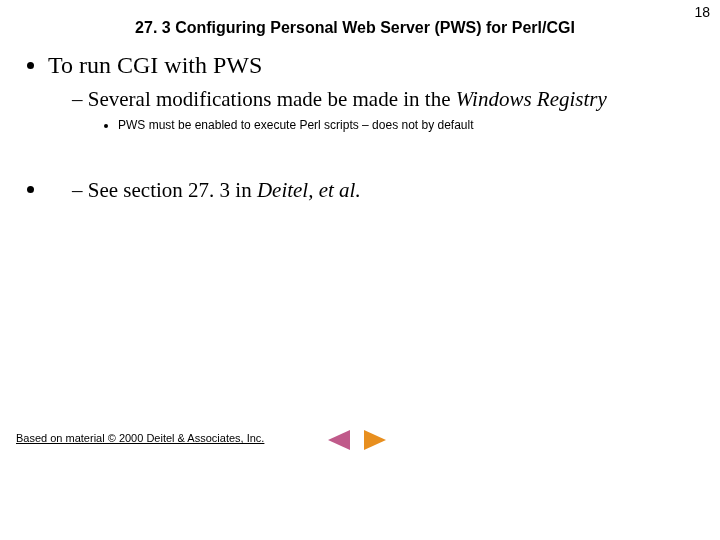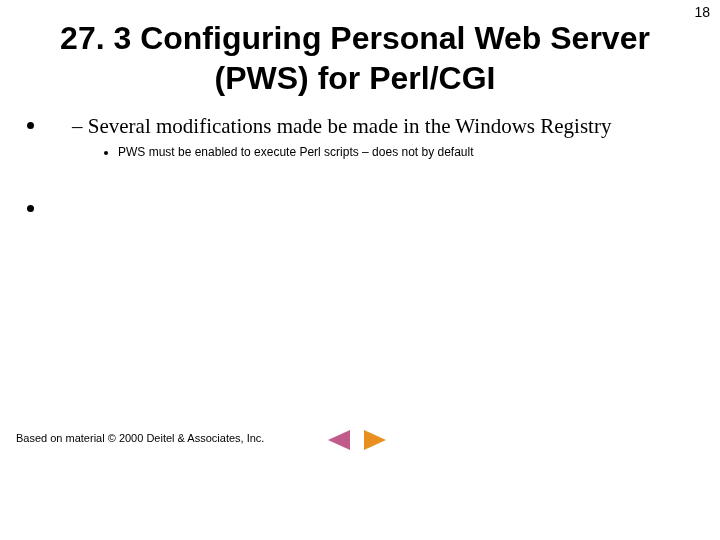--- a/index.html
+++ b/index.html
@@ -1,60 +1,66 @@
 <!DOCTYPE html>
 <html><head>
 <meta charset="utf-8">
 <style>
   * { box-sizing: border-box; margin: 0; padding: 0; }
   html, body { width: 720px; height: 540px; background: #fff; font-family: "Times New Roman", Times, serif; color: #000; position: relative; }
   .slide { width: 720px; height: 464px; position: relative; padding: 14px 22px 0 22px; }
   .page-number { position: absolute; top: 4px; right: 10px; font-family: Arial, Helvetica, sans-serif; font-size: 14px; }
-  .title { font-family: Arial, Helvetica, sans-serif; font-weight: bold; font-size: 32px; text-align: center; line-height: 1.25; margin: 4px 10px 14px 0; }
+  .title { font-family: Arial, Helvetica, sans-serif; font-weight: bold; font-size: 16px; text-align: center; line-height: 1.25; margin: 4px 10px 14px 0; }
   ul.level1 { list-style: disc outside; margin-left: 26px; }
   ul.level1 > li { font-size: 24px; margin-bottom: 6px; }
   ul.level2 { list-style: none; margin: 8px 0 6px 24px; }
   ul.level2 > li { font-size: 21px; margin-bottom: 8px; }
   ul.level2 > li::before { content: "– "; }
   ul.level3 { list-style: disc outside; margin: 6px 0 10px 46px; }
   ul.level3 > li { font-family: Arial, Helvetica, sans-serif; font-size: 12px; }
-  .italic { }
+  .italic { font-style: italic; }
   .spacer { height: 26px; }
-  .footer { position: absolute; bottom: 20px; left: 16px; font-family: Arial, Helvetica, sans-serif; font-size: 11px; }
+  .footer { position: absolute; bottom: 20px; left: 16px; font-family: Arial, Helvetica, sans-serif; font-size: 11px; text-decoration: underline; }
   .nav { position: absolute; bottom: 12px; left: 322px; display: flex; gap: 14px; }
   .nav-btn { cursor: pointer; }
 </style>
 </head>
 <body>
 
 <div class="slide">
 
   <div class="page-number">18</div>
 
   <div class="title">27. 3 Configuring Personal Web Server (PWS) for Perl/CGI</div>
 
   <ul class="level1">
     <li>
+      <span>To run CGI with PWS</span>
       <ul class="level2">
         <li>
           <span>Several modifications made be made in the </span><span class="italic">Windows Registry</span>
           <ul class="level3">
             <li>
               <span>PWS must be enabled to execute Perl scripts – does not by default</span>
             </li>
           </ul>
         </li>
       </ul>
     </li>
   </ul>
 
   <div class="spacer"></div>
 
   <ul class="level1">
     <li>
+      <ul class="level2">
+        <li>
+          <span>See section 27. 3 in </span><span class="italic">Deitel, et al.</span>
+        </li>
+      </ul>
     </li>
   </ul>
 
   <div class="footer">Based on material © 2000 Deitel &amp; Associates, Inc.</div>
 
   <div class="nav">
     <svg class="nav-btn" width="28" height="24">
       <polygon points="28,2 6,12 28,22" fill="#c05a8a"></polygon>
     </svg>
     <svg class="nav-btn" width="28" height="24">

